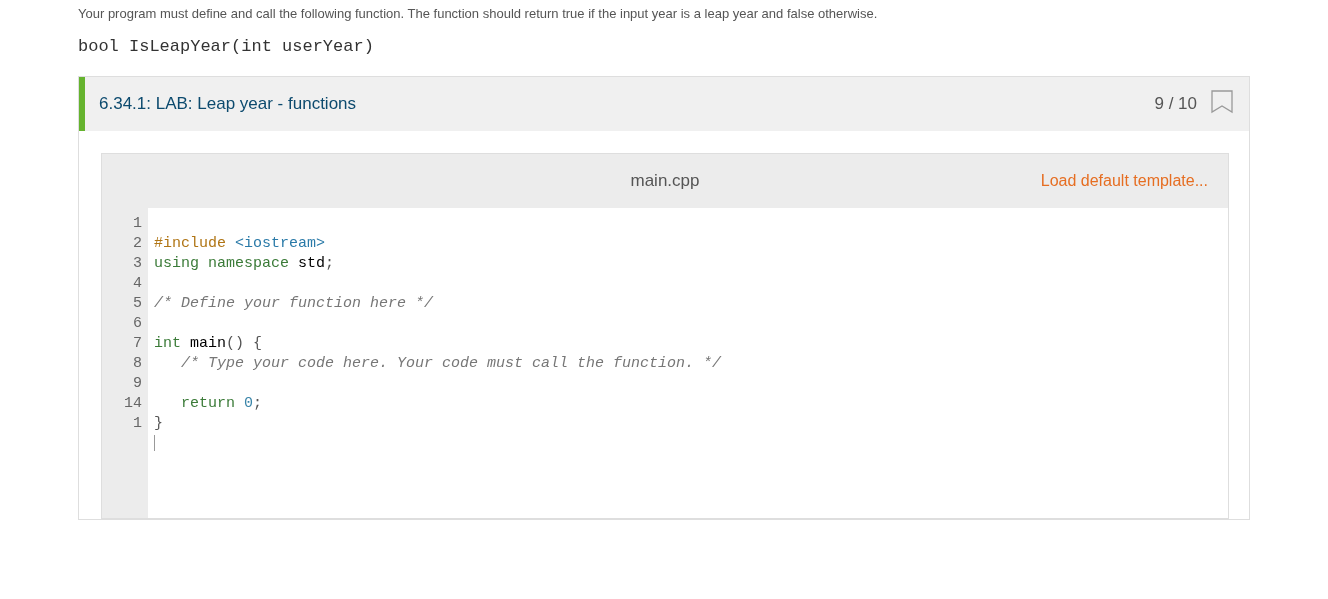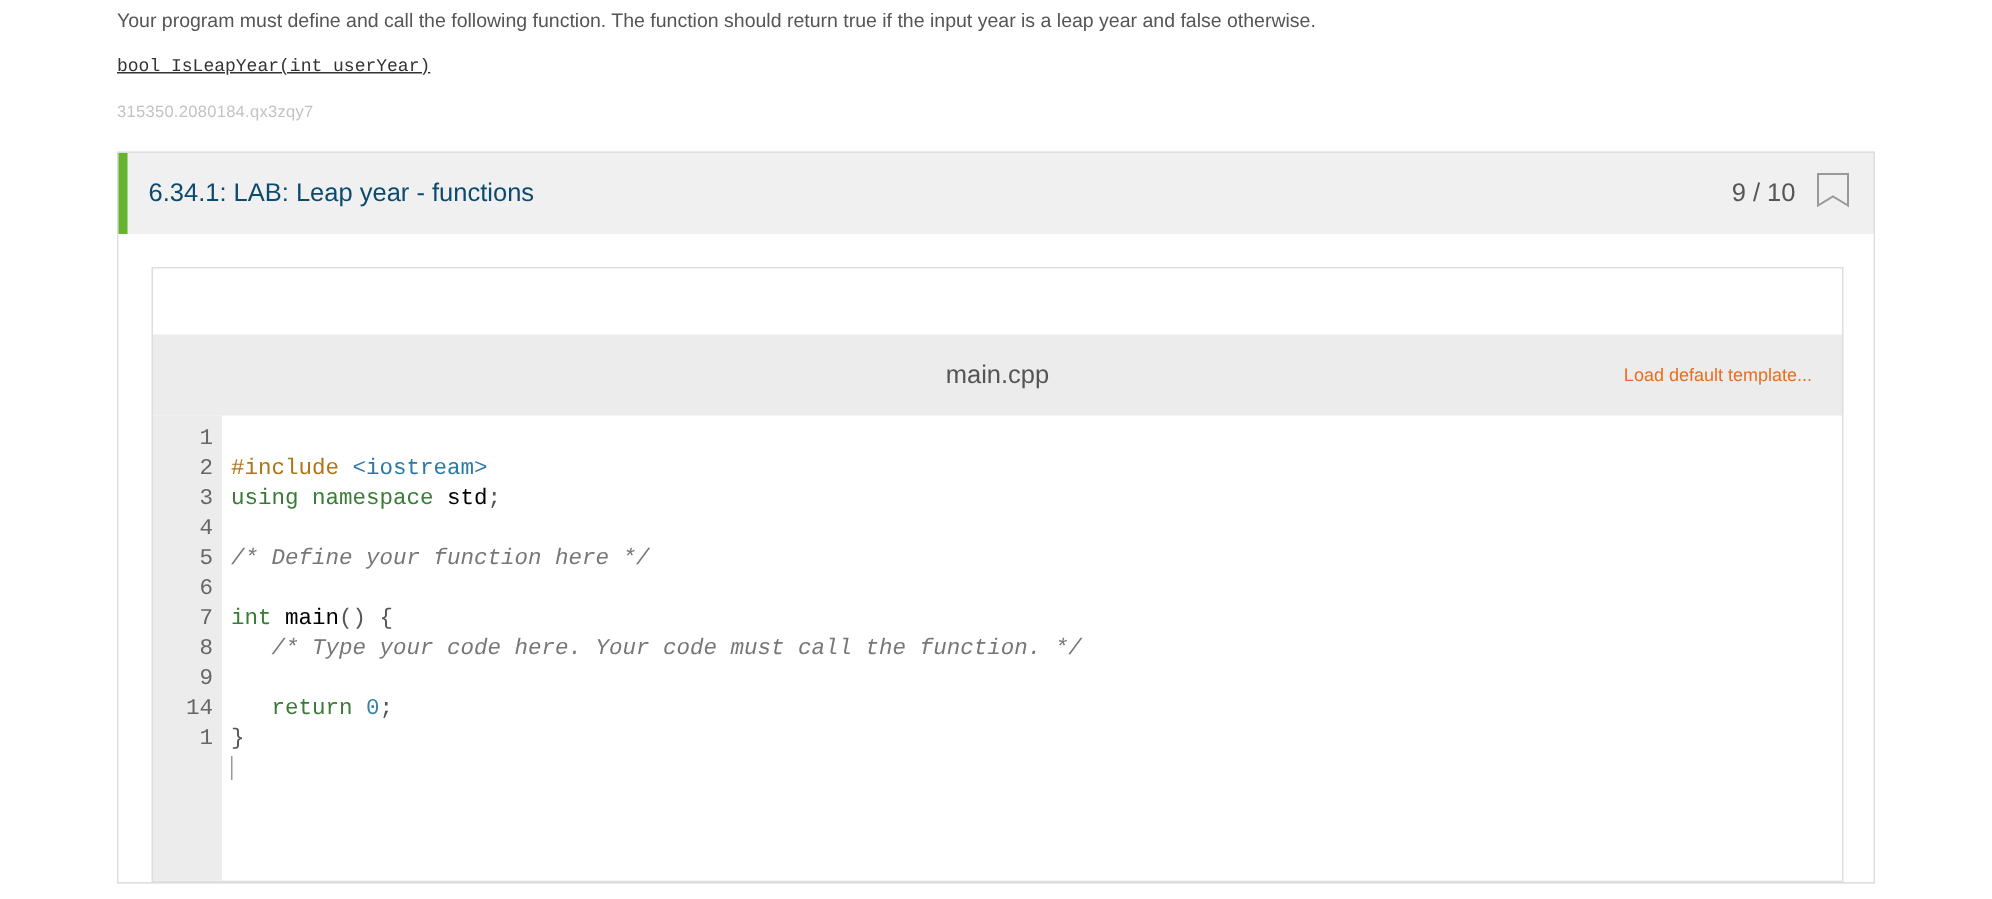--- a/index.html
+++ b/index.html
@@ -17,35 +17,35 @@
     --pre:#b07515;
     --type:#3b7b38;
     --id:#000;
     --str:#2a7aa8;
     --cmt:#777;
     --num:#3884a8;
   }
   html,body{margin:0;padding:0;background:#fff;font-family:Arial,Helvetica,sans-serif;color:var(--text);}
   .page{width:1328px;min-height:599px;box-sizing:border-box;padding:0 78px 0 78px;}
   .intro{font-size:13px;line-height:1.5;color:#555;margin-top:4px;}
-  .sig{font-family:"Consolas","Menlo","Courier New",monospace;font-size:12px;color:#333;margin-top:2px;text-decoration:underline;}
+  .sig{font-family:"Consolas","Menlo","Courier New",monospace;font-size:17px;color:#333;margin-top:2px;}
   .trace{font-size:11px;color:var(--light-muted);margin-top:18px;letter-spacing:.2px;}
   .lab-card{margin-top:20px;border:1px solid var(--border);background:var(--panel);}
   .lab-header{display:flex;align-items:stretch;height:54px;}
   .green-rib{width:6px;background:var(--green);}
   .lab-chip{display:flex;flex-direction:column;justify-content:center;padding:0 12px;border-right:1px solid var(--border);background:var(--panel);color:#6e6e6e;font-size:11px;line-height:13px;letter-spacing:.5px;}
   .lab-title{display:flex;align-items:center;padding-left:14px;font-size:17px;color:#0c4a6e;flex:1;}
   .score-wrap{display:flex;align-items:center;padding:0 16px;color:#555;font-size:17px;gap:14px;}
   .bookmark{width:22px;height:28px;position:relative;}
   .bookmark svg{display:block;}
   .editor-wrap{background:#fff;padding:22px 20px 0 22px;}
   .editor{border:1px solid var(--border);}
-  .editor-header{display:flex;align-items:center;background:var(--panel2);height:54px;position:relative;margin-top:44px;}
+  .editor-header{display:flex;align-items:center;background:var(--panel2);height:54px;position:relative;}
   .filename{position:absolute;left:50%;transform:translateX(-50%);font-size:17px;color:#555;}
-  .load-link{margin-left:auto;padding-right:20px;color:var(--accent);font-size:12px;cursor:pointer;}
+  .load-link{margin-left:auto;padding-right:20px;color:var(--accent);font-size:16px;cursor:pointer;}
   .code-area{display:flex;background:var(--code-bg);min-height:310px;}
   .gutter{background:var(--gutter);color:#666;font-family:"Consolas","Menlo","Courier New",monospace;font-size:15px;text-align:right;padding:6px 6px 0 10px;user-select:none;line-height:20px;min-width:30px;}
   .code{font-family:"Consolas","Menlo","Courier New",monospace;font-size:15px;padding:6px 0 0 6px;line-height:20px;white-space:pre;flex:1;margin-top:20px;}
   .code .line{height:20px;}
   .kw{color:var(--kw);}
   .pre{color:var(--pre);}
   .type{color:var(--type);}
   .str{color:var(--str);}
   .cmt{color:var(--cmt);font-style:italic;}
   .num{color:var(--num);}
@@ -53,21 +53,20 @@
   .pun{color:#555;}
   .cursor{display:inline-block;width:0;height:16px;border-left:1px solid #999;vertical-align:middle;}
 </style>
 </head>
 <body>
 
 <div class="page">
 
   <p class="intro">Your program must define and call the following function. The function should return true if the input year is a leap year and false otherwise.</p>
   <div class="sig">bool IsLeapYear(int userYear)</div>
-  <div class="trace">315350.2080184.qx3zqy7</div>
 
   <div class="lab-card">
     <div class="lab-header">
       <div class="green-rib"></div>
       <div class="lab-title">6.34.1: LAB: Leap year - functions</div>
       <div class="score-wrap">
         <span>9 / 10</span>
         <span class="bookmark">
           <svg width="22" height="28" viewBox="0 0 22 28">
             <path d="M1 1 H21 V22 L11 16 L1 22 Z" fill="none" stroke="#999" stroke-width="1.3"></path>

